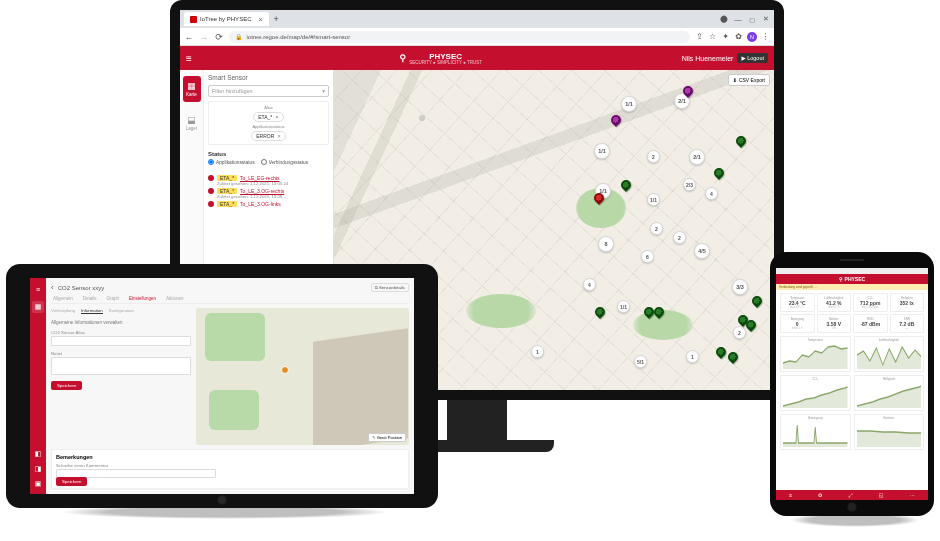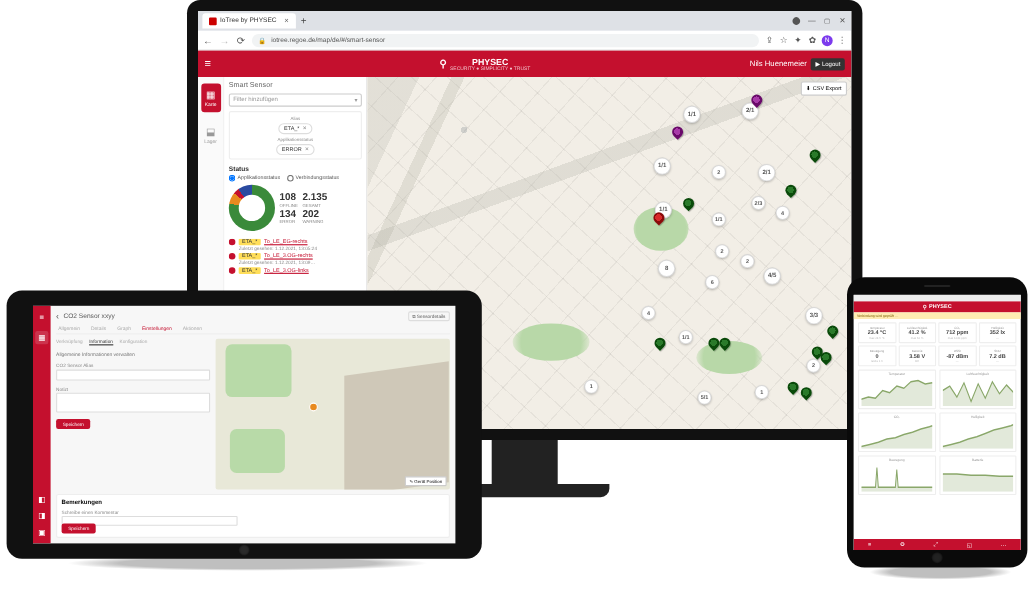--- a/index.html
+++ b/index.html
@@ -240,41 +240,20 @@
             <div class="status-title">Status</div>
             <div class="radio-row">
               <label class="radio">
                 <input type="radio" checked="" style="">
                 <span>Applikationsstatus</span>
               </label>
               <label class="radio">
                 <input type="radio" style="">
                 <span>Verbindungsstatus</span>
               </label>
-            </div>
-            <div class="donut-row">
-              <div class="donut"></div>
-              <div class="donut-stats">
-                <div>
-                    <div class="stat-num">108</div>
-                    <div class="stat-lbl">OFFLINE</div>
-                  </div>
-                <div>
-                    <div class="stat-num">2.135</div>
-                    <div class="stat-lbl">GESAMT</div>
-                  </div>
-                <div>
-                    <div class="stat-num">134</div>
-                    <div class="stat-lbl">ERROR</div>
-                  </div>
-                <div>
-                    <div class="stat-num">202</div>
-                    <div class="stat-lbl">WARNING</div>
-                  </div>
-              </div>
             </div>
           </div>
 
           <div class="sensor-list">
             <div>
               <div class="sensor-row">
                 <span class="dot"></span>
                 <span class="sensor-badge">ETA_*</span>
                 <span class="sensor-link">To_LE_EG-rechts</span>
               </div>

